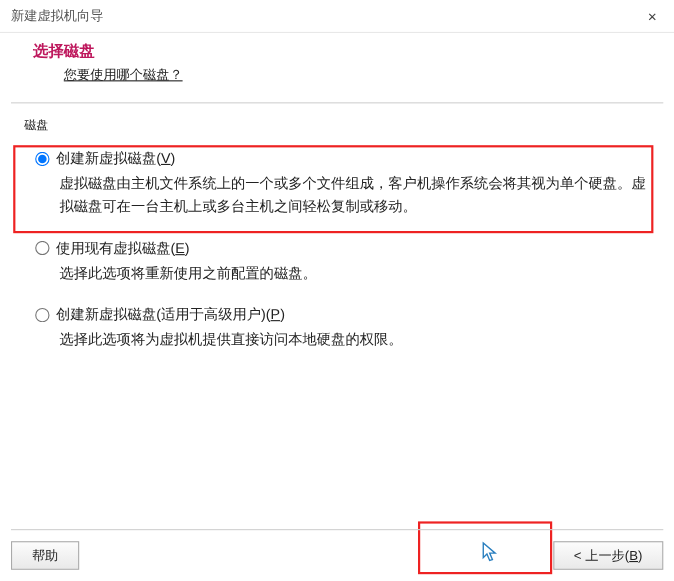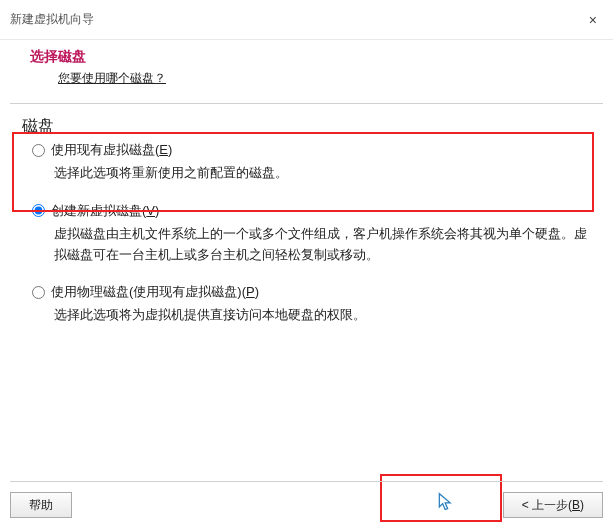--- a/index.html
+++ b/index.html
@@ -8,21 +8,21 @@
       box-sizing: border-box;
       font-family: "Microsoft YaHei", "SimSun", sans-serif;
     }
     body {
       width: 613px;
       height: 528px;
       background: #fff;
       position: relative;
     }
     .titlebar {
-      height: 40px;
+      height: 30px;
       display: flex;
       align-items: center;
       padding: 0 10px;
       font-size: 12px;
       color: #555;
       border-bottom: 1px solid #e8e8e8;
     }
     .titlebar .spacer { flex: 1; }
     .close-x {
       font-size: 14px;
@@ -47,23 +47,23 @@
     }
     .divider {
       border: none;
       border-top: 1px solid #d0d0d0;
       margin: 4px 10px 0 10px;
     }
     .content {
       padding: 12px 22px 0 22px;
     }
     .section-label {
-      font-size: 16px;
+      font-size: 11px;
       color: #222;
-      margin-bottom: 4px;
+      margin-bottom: 14px;
     }
     .option-group {
       padding-left: 10px;
     }
     .option {
       margin-bottom: 18px;
     }
     .option-row {
       display: flex;
       align-items: center;
@@ -147,38 +147,38 @@
 
 <hr class="divider">
 
 <div class="content">
   <div class="section-label">磁盘</div>
 
   <div class="option-group">
 
     <div class="option">
       <label class="option-row">
-        <input type="radio" name="disk" class="radio" style="">
-        <span><span>使用现有虚拟磁盘(</span><span class="u">E</span><span>)</span></span>
-      </label>
-      <div class="option-desc">选择此选项将重新使用之前配置的磁盘。</div>
-    </div>
-
-    <div class="option">
-      <label class="option-row">
         <input type="radio" name="disk" class="radio" checked="" style="">
         <span><span>创建新虚拟磁盘(</span><span class="u">V</span><span>)</span></span>
       </label>
       <div class="option-desc">虚拟磁盘由主机文件系统上的一个或多个文件组成，客户机操作系统会将其视为单个硬盘。虚拟磁盘可在一台主机上或多台主机之间轻松复制或移动。</div>
     </div>
 
     <div class="option">
       <label class="option-row">
         <input type="radio" name="disk" class="radio" style="">
-        <span><span>使用物理磁盘(使用现有虚拟磁盘)(</span><span class="u">P</span><span>)</span></span>
+        <span><span>使用现有虚拟磁盘(</span><span class="u">E</span><span>)</span></span>
+      </label>
+      <div class="option-desc">选择此选项将重新使用之前配置的磁盘。</div>
+    </div>
+
+    <div class="option">
+      <label class="option-row">
+        <input type="radio" name="disk" class="radio" style="">
+        <span><span>创建新虚拟磁盘(适用于高级用户)(</span><span class="u">P</span><span>)</span></span>
       </label>
       <div class="option-desc">选择此选项将为虚拟机提供直接访问本地硬盘的权限。</div>
     </div>
 
   </div>
 </div>
 
 <div class="highlight-box-1"></div>
 <div class="highlight-box-2"></div>
 

